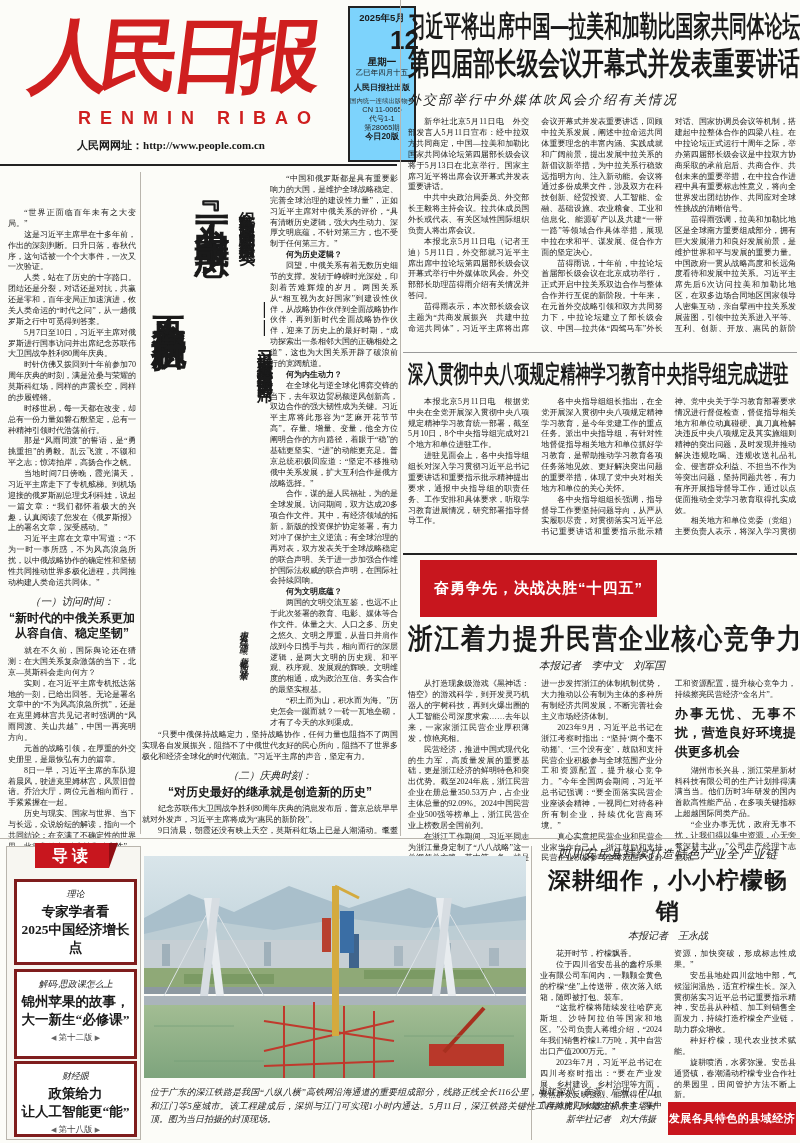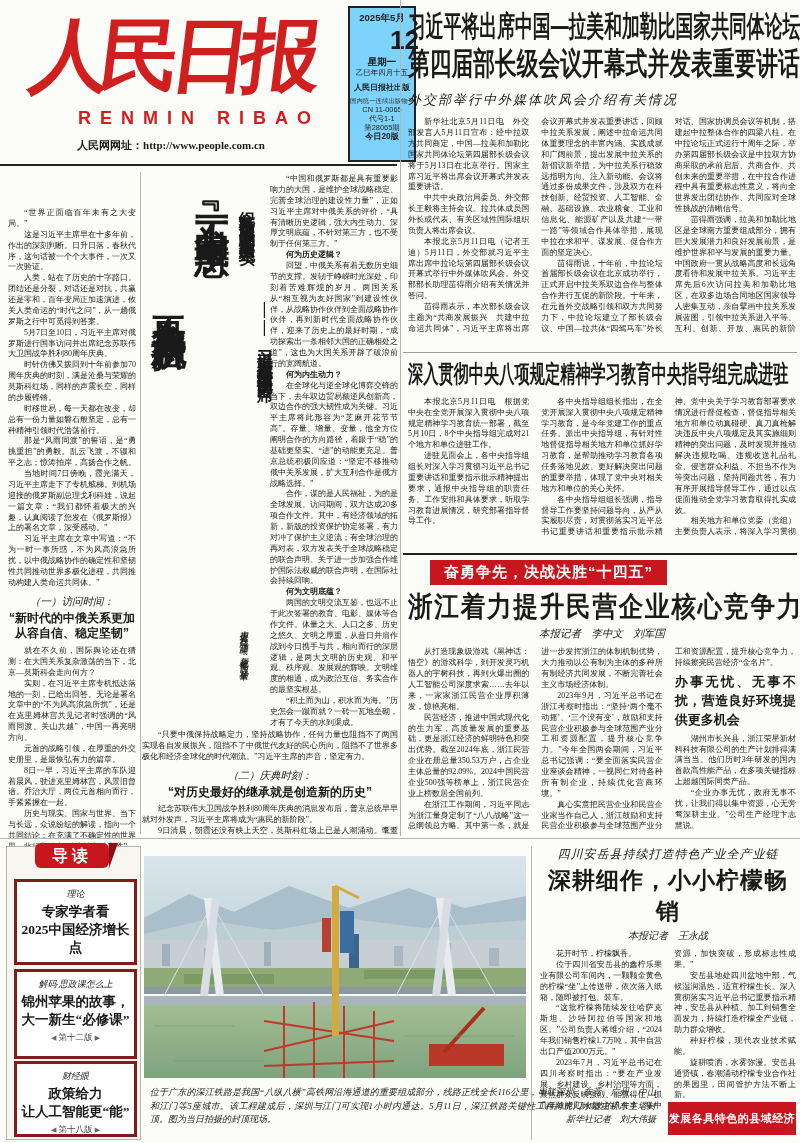--- a/index.html
+++ b/index.html
@@ -37,21 +37,21 @@
   .secT{margin:0 0 4px;text-align:center;font-weight:900;font-size:12px;text-indent:0;
         font-family:"Liberation Sans",sans-serif;line-height:1.3;}
   .bigsub{margin:4px 0;text-indent:0;font-weight:900;font-size:13px;line-height:1.45;
         font-family:"Liberation Sans",sans-serif;}
   .kai{font-style:italic;}
   .vtext{writing-mode:vertical-rl;text-orientation:mixed;position:absolute;}
   
   #daodu{left:6px;top:846px;width:133px;height:292px;border:1px solid #b9b5ad;background:#f7f6f1;}
   #daodu-tab{position:absolute;left:28px;top:-4px;width:74px;height:25px;background:#c8161e;
         color:#fff;font-weight:900;font-size:16px;text-align:center;line-height:25px;
-        font-family:"Liberation Sans",sans-serif;letter-spacing:4px;border-radius:6px;}
+        font-family:"Liberation Sans",sans-serif;letter-spacing:4px;}
   #daodu-tab:after{content:"";position:absolute;right:-9px;top:0;border-left:9px solid #8f0e13;
         border-bottom:25px solid transparent;}
   .dd-item{position:absolute;left:7px;width:117px;background:#fff;border:3px solid #7f1d1d;
         text-align:center;overflow:hidden;}
   .dd-kicker{font-size:9px;font-style:italic;margin-top:6px;}
   .dd-title{font-size:13.5px;font-weight:900;line-height:1.35;margin:2px 2px;}
   .dd-page{font-size:8.5px;color:#444;margin:3px 0 6px;}
   .tri{color:#666;font-size:7px;}
   
   .kicker-red{position:absolute;background:#c8161e;color:#fff;font-weight:900;
@@ -107,21 +107,21 @@
         <p class="para">本报北京5月11日电　根据党中央在全党开展深入贯彻中央八项规定精神学习教育统一部署，截至5月10日，8个中央指导组完成对21个地方和单位进驻工作。</p>
         <p class="para">进驻见面会上，各中央指导组组长对深入学习贯彻习近平总书记重要讲话和重要指示批示精神提出要求，通报中央指导组的职责任务、工作安排和具体要求，听取学习教育进展情况，研究部署指导督导工作。</p>
         <p class="para">各中央指导组组长指出，在全党开展深入贯彻中央八项规定精神学习教育，是今年党建工作的重点任务。派出中央指导组，有针对性地督促指导相关地方和单位抓好学习教育，是帮助推动学习教育各项任务落地见效、更好解决突出问题的重要举措，体现了党中央对相关地方和单位的关心关怀。</p>
         <p class="para">各中央指导组组长强调，指导督导工作要坚持问题导向，从严从实履职尽责，对贯彻落实习近平总书记重要讲话和重要指示批示精神、党中央关于学习教育部署要求情况进行督促检查，督促指导相关地方和单位动真碰硬、真刀真枪解决违反中央八项规定及其实施细则精神的突出问题，及时发现并推动解决违规吃喝、违规收送礼品礼金、侵害群众利益、不担当不作为等突出问题，坚持同题共答，有力有序开展指导督导工作，通过以点促面推动全党学习教育取得扎实成效。</p>
         <p class="para">相关地方和单位党委（党组）主要负责人表示，将深入学习贯彻习近平总书记重要讲话和重要指示批示精神，按照党中央关于学习教育部署要求，提高政治站位，深刻认识开展这次学习教育的重要意义和党中央派出中央指导组的政治考量，以此为契机，切实把思想和行动统一到党中央决策部署上来，扛起学习教育主体责任，全力配合和支持指导组工作，切实解决问题，推动学习教育不断走深走实，用实际行动坚定拥护“两个确立”、坚决做到“两个维护”。</p>
       </div>
   </div>
   <div class="hline" style="left:403px;top:553px;width:394px;height:2px;"></div>
 
   <div class="abs" style="left:408px;top:560px;width:388px;">
-    <div class="kicker-red" style="position:relative;display:inline-block;margin-left:22px;padding:3px 14px;font-size:15px;letter-spacing:1px;">奋勇争先，决战决胜“十四五”</div>
+    <div class="kicker-red" style="position:relative;display:inline-block;margin-left:12px;padding:19px 14px;font-size:15px;letter-spacing:1px;">奋勇争先，决战决胜“十四五”</div>
     <div class="cond" style="width:442px;font-size:28px;line-height:1.3;transform:scaleX(0.878);margin-top:4px;font-family:'Liberation Serif',serif;letter-spacing:2px;">浙江着力提升民营企业核心竞争力</div>
     <div class="byline" style="font-size:10.5px;margin:2px 0 6px;">本报记者　李中文　刘军国</div>
     <div class="body-cols" style="height:186px;column-count:3;column-gap:12px;">
         <p class="para">从打造现象级游戏《黑神话：悟空》的游戏科学，到开发灵巧机器人的宇树科技，再到火爆出圈的人工智能公司深度求索……去年以来，一家家浙江民营企业厚积薄发，惊艳亮相。</p>
         <p class="para">民营经济，推进中国式现代化的生力军，高质量发展的重要基础，更是浙江经济的鲜明特色和突出优势。截至2024年底，浙江民营企业在册总量350.53万户，占企业主体总量的92.09%。2024中国民营企业500强等榜单上，浙江民营企业上榜数居全国前列。</p>
         <p class="para">在浙江工作期间，习近平同志为浙江量身定制了“八八战略”这一总纲领总方略。其中第一条，就是进一步发挥浙江的体制机制优势，大力推动以公有制为主体的多种所有制经济共同发展，不断完善社会主义市场经济体制。</p>
         <p class="para">2023年9月，习近平总书记在浙江考察时指出：“坚持‘两个毫不动摇’、‘三个没有变’，鼓励和支持民营企业积极参与全球范围产业分工和资源配置，提升核心竞争力。”今年全国两会期间，习近平总书记强调：“要全面落实民营企业座谈会精神，一视同仁对待各种所有制企业，持续优化营商环境。”</p>
         <p class="para">真心实意把民营企业和民营企业家当作自己人，浙江鼓励和支持民营企业积极参与全球范围产业分工和资源配置，提升核心竞争力，持续擦亮民营经济“金名片”。</p>
         <p class="bigsub">办事无忧、无事不扰，营造良好环境提供更多机会</p>
         <p class="para">湖州市长兴县，浙江荣星新材料科技有限公司的生产计划排得满满当当。他们历时3年研发的国内首款高性能产品，在多项关键指标上超越国际同类产品。</p>

